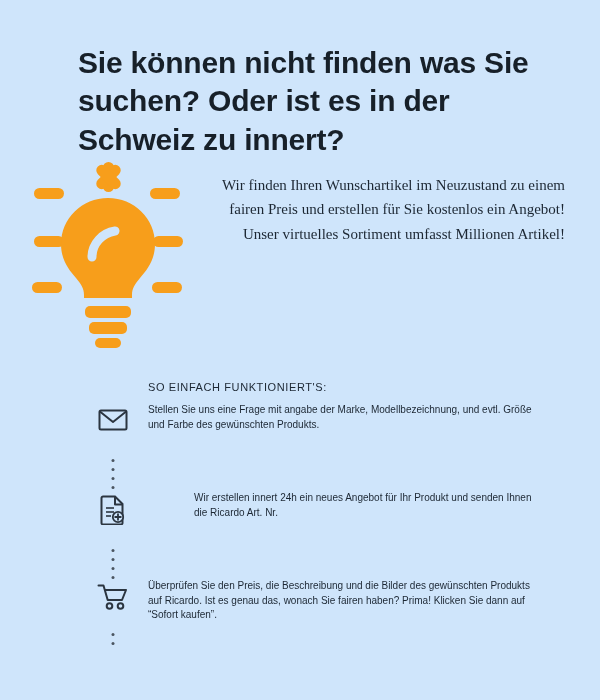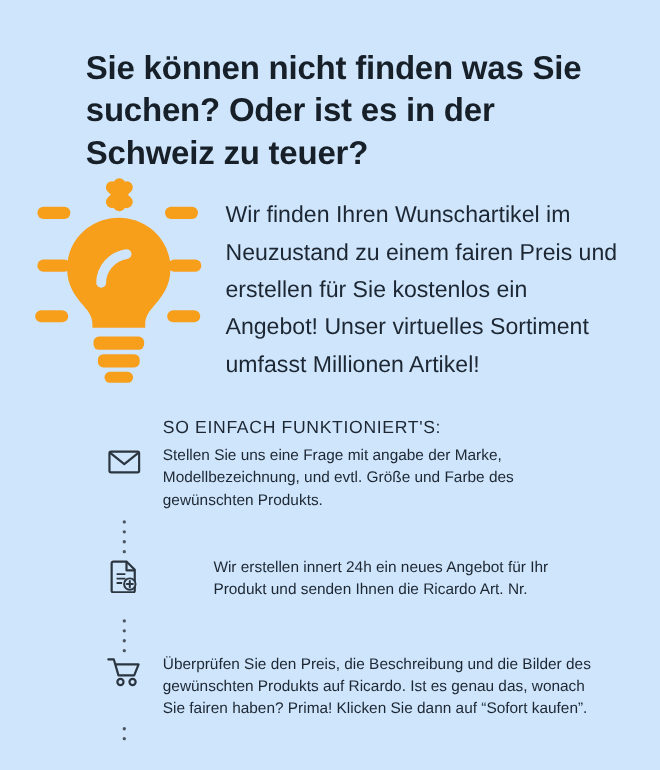--- a/index.html
+++ b/index.html
@@ -47,32 +47,33 @@
     left: 22px;
     top: 10px;
     width: 170px;
     height: 190px;
   }
   .intro {
     position: absolute;
     left: 205px;
     top: 8px;
     width: 360px;
-    font-size: 21px;
+    font-size: 15px;
     line-height: 1.62;
     color: #1c2733;
-    text-align: left;
+    text-align: right;
+    font-family: Liberation Serif, serif;
   }
 
   
   .steps-title {
     position: absolute;
     left: 148px;
     top: 381px;
-    font-size: 16px;
+    font-size: 11px;
     letter-spacing: 0.6px;
     color: #1c2733;
     font-weight: normal;
   }
 
   .steps {
     position: absolute;
     left: 78px;
     top: 402px;
     width: 460px;
@@ -103,41 +104,41 @@
   .dots i {
     display: block;
     width: 3px;
     height: 3px;
     border-radius: 50%;
     background: #4a5560;
     margin: 3px 0;
   }
   .step-text {
     flex: 1;
-    font-size: 14px;
+    font-size: 10px;
     line-height: 1.45;
     color: #1c2733;
     padding-top: 1px;
   }
   .step-1 { margin-bottom: 14px; }
   .step-2 { margin-bottom: 14px; gap: 46px; }
   .step-3 { margin-bottom: 14px; }
 
   .spacer-dots {
     position: relative;
     height: 26px;
     width: 70px;
   }
 </style>
 </head>
 <body>
 
 <div class="page">
 
-  <h1 class="headline">Sie können nicht finden was Sie suchen? Oder ist es in der Schweiz zu teuer?</h1>
+  <h1 class="headline">Sie können nicht finden was Sie suchen? Oder ist es in der Schweiz zu innert?</h1>
 
   <div class="hero">
 
     <div class="bulb-wrap">
       <svg width="170" height="190" viewBox="0 0 170 190" xmlns="http://www.w3.org/2000/svg">
         <g fill="#F79E1B">
 
           <rect x="81" y="2" width="11" height="30" rx="5.5"></rect>
           <rect x="81" y="2" width="11" height="30" rx="5.5" transform="rotate(45 86.5 17)"></rect>
           <rect x="81" y="2" width="11" height="30" rx="5.5" transform="rotate(-45 86.5 17)"></rect>

